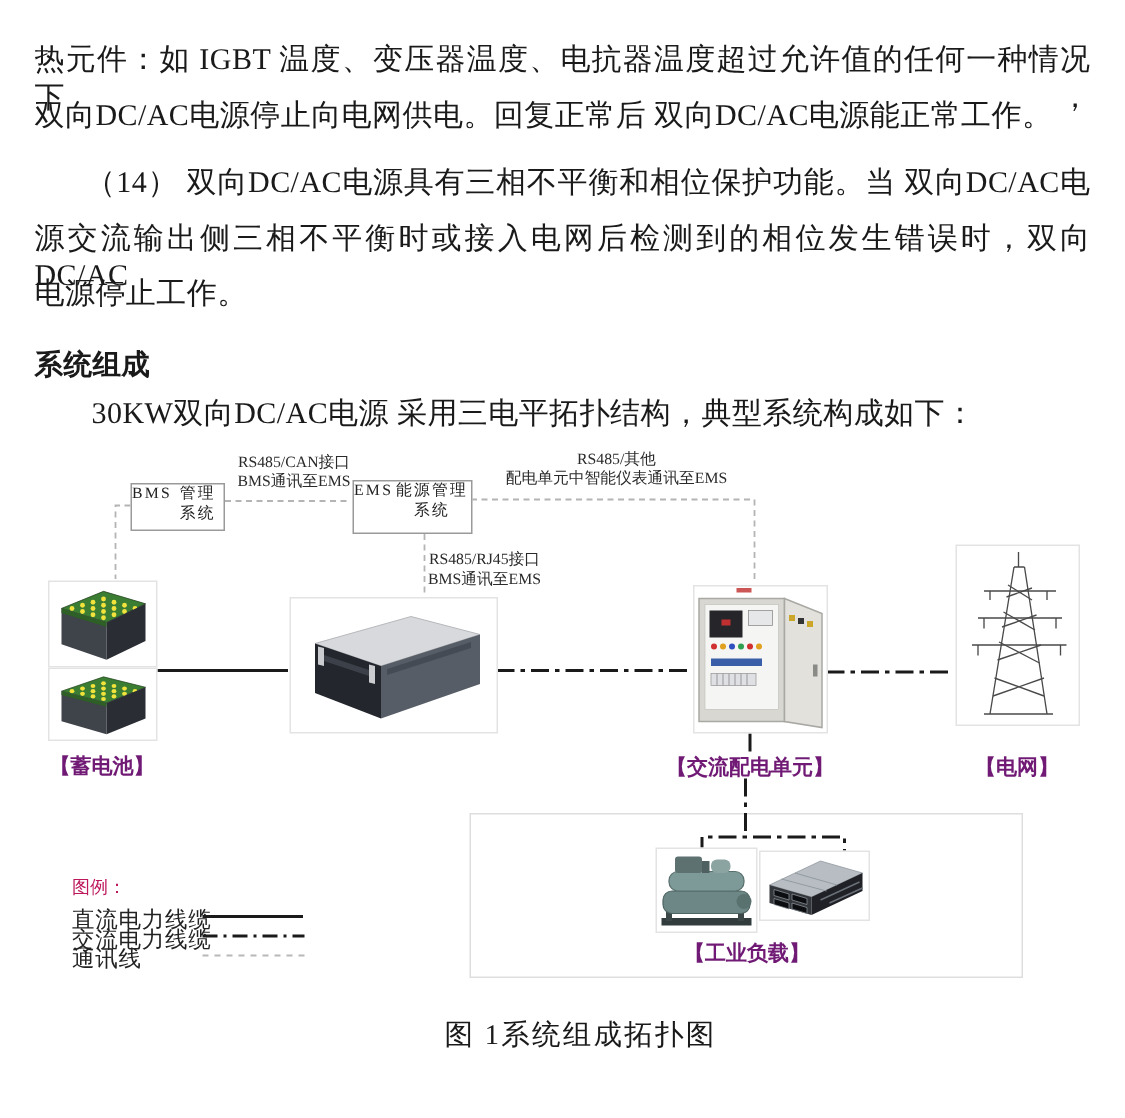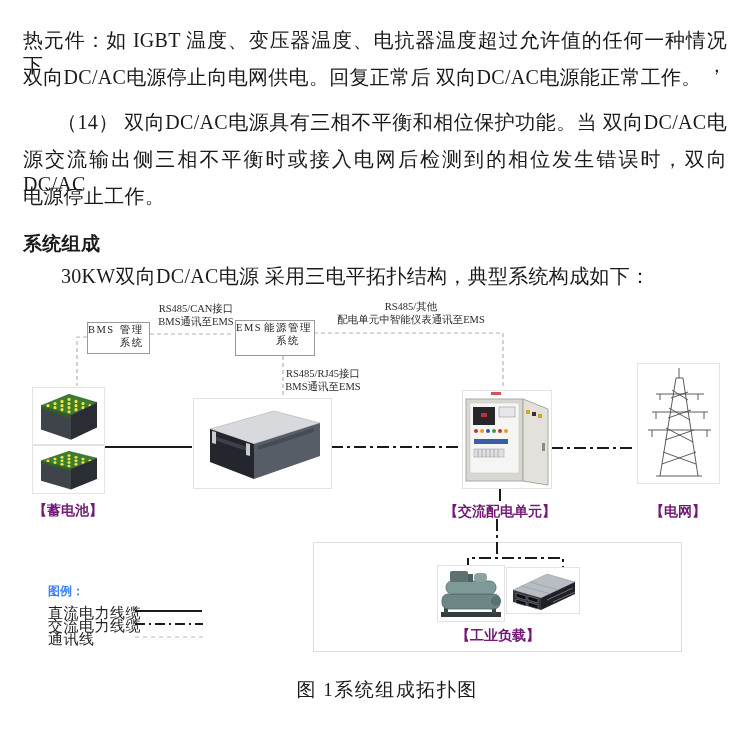--- a/index.html
+++ b/index.html
@@ -17,21 +17,21 @@
   .sysbox { position:absolute; border:1px solid #9a9a9a; background:#fff; text-align:center;
             font-size:10.5px; line-height:13px; color:#222; letter-spacing:1.5px;
             display:flex; justify-content:center; z-index:3; }
   .linklabel { position:absolute; text-align:center; font-size:10.5px; line-height:12.5px; color:#2a2a2a; z-index:3; }
   .nodelabel { position:absolute; text-align:center; font-size:14px; font-weight:bold; color:#701a75; z-index:3; }
   .photo { position:absolute; background:#fff; border:1px solid #e3e3e3; z-index:2; }
   .photo svg { display:block; width:100%; height:100%; }
   .loadbox { position:absolute; left:313px; top:542px; width:367px; height:108px; border:1px solid #dedede; z-index:0; }
   .lines { position:absolute; left:0; top:0; z-index:1; pointer-events:none; }
 
-  .legend-title { position:absolute; left:48px; top:583px; font-size:12px; font-weight:bold; color:#3b82f6; z-index:3; }
+  .legend-title { position:absolute; left:48px; top:583px; font-size:12px; font-weight:normal; color:#be185d; z-index:3; }
   .legend-row { position:absolute; left:48px; font-size:15px; letter-spacing:0.5px; color:#222; z-index:3; }
   .legend-swatch { position:absolute; left:133px; width:72px; height:8px; z-index:3; }
   .legend-swatch svg { display:block; }
 </style>
 </head>
 <body>
 
 <div class="page">
 
   <div class="bodyline jl" style="top:28px">热元件：如 IGBT 温度、变压器温度、电抗器温度超过允许值的任何一种情况下，</div>

